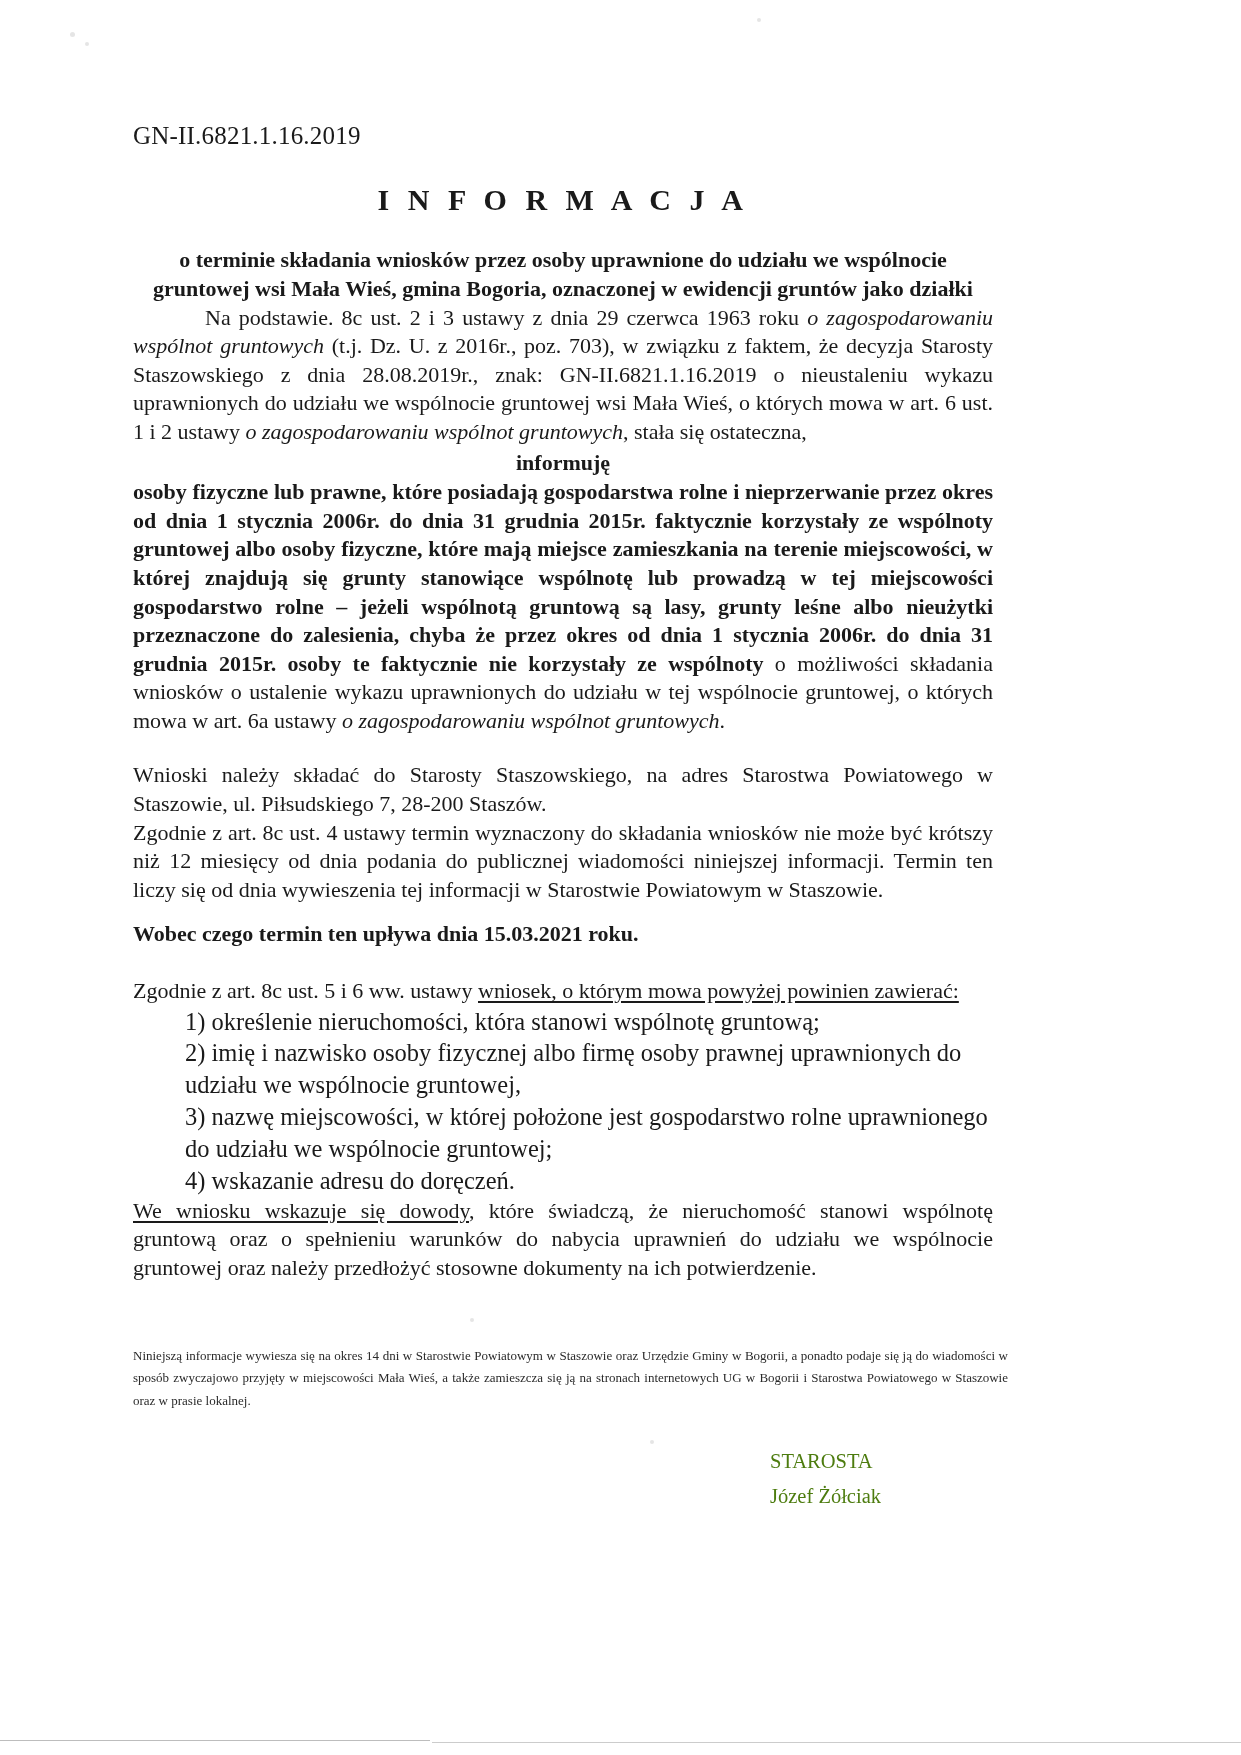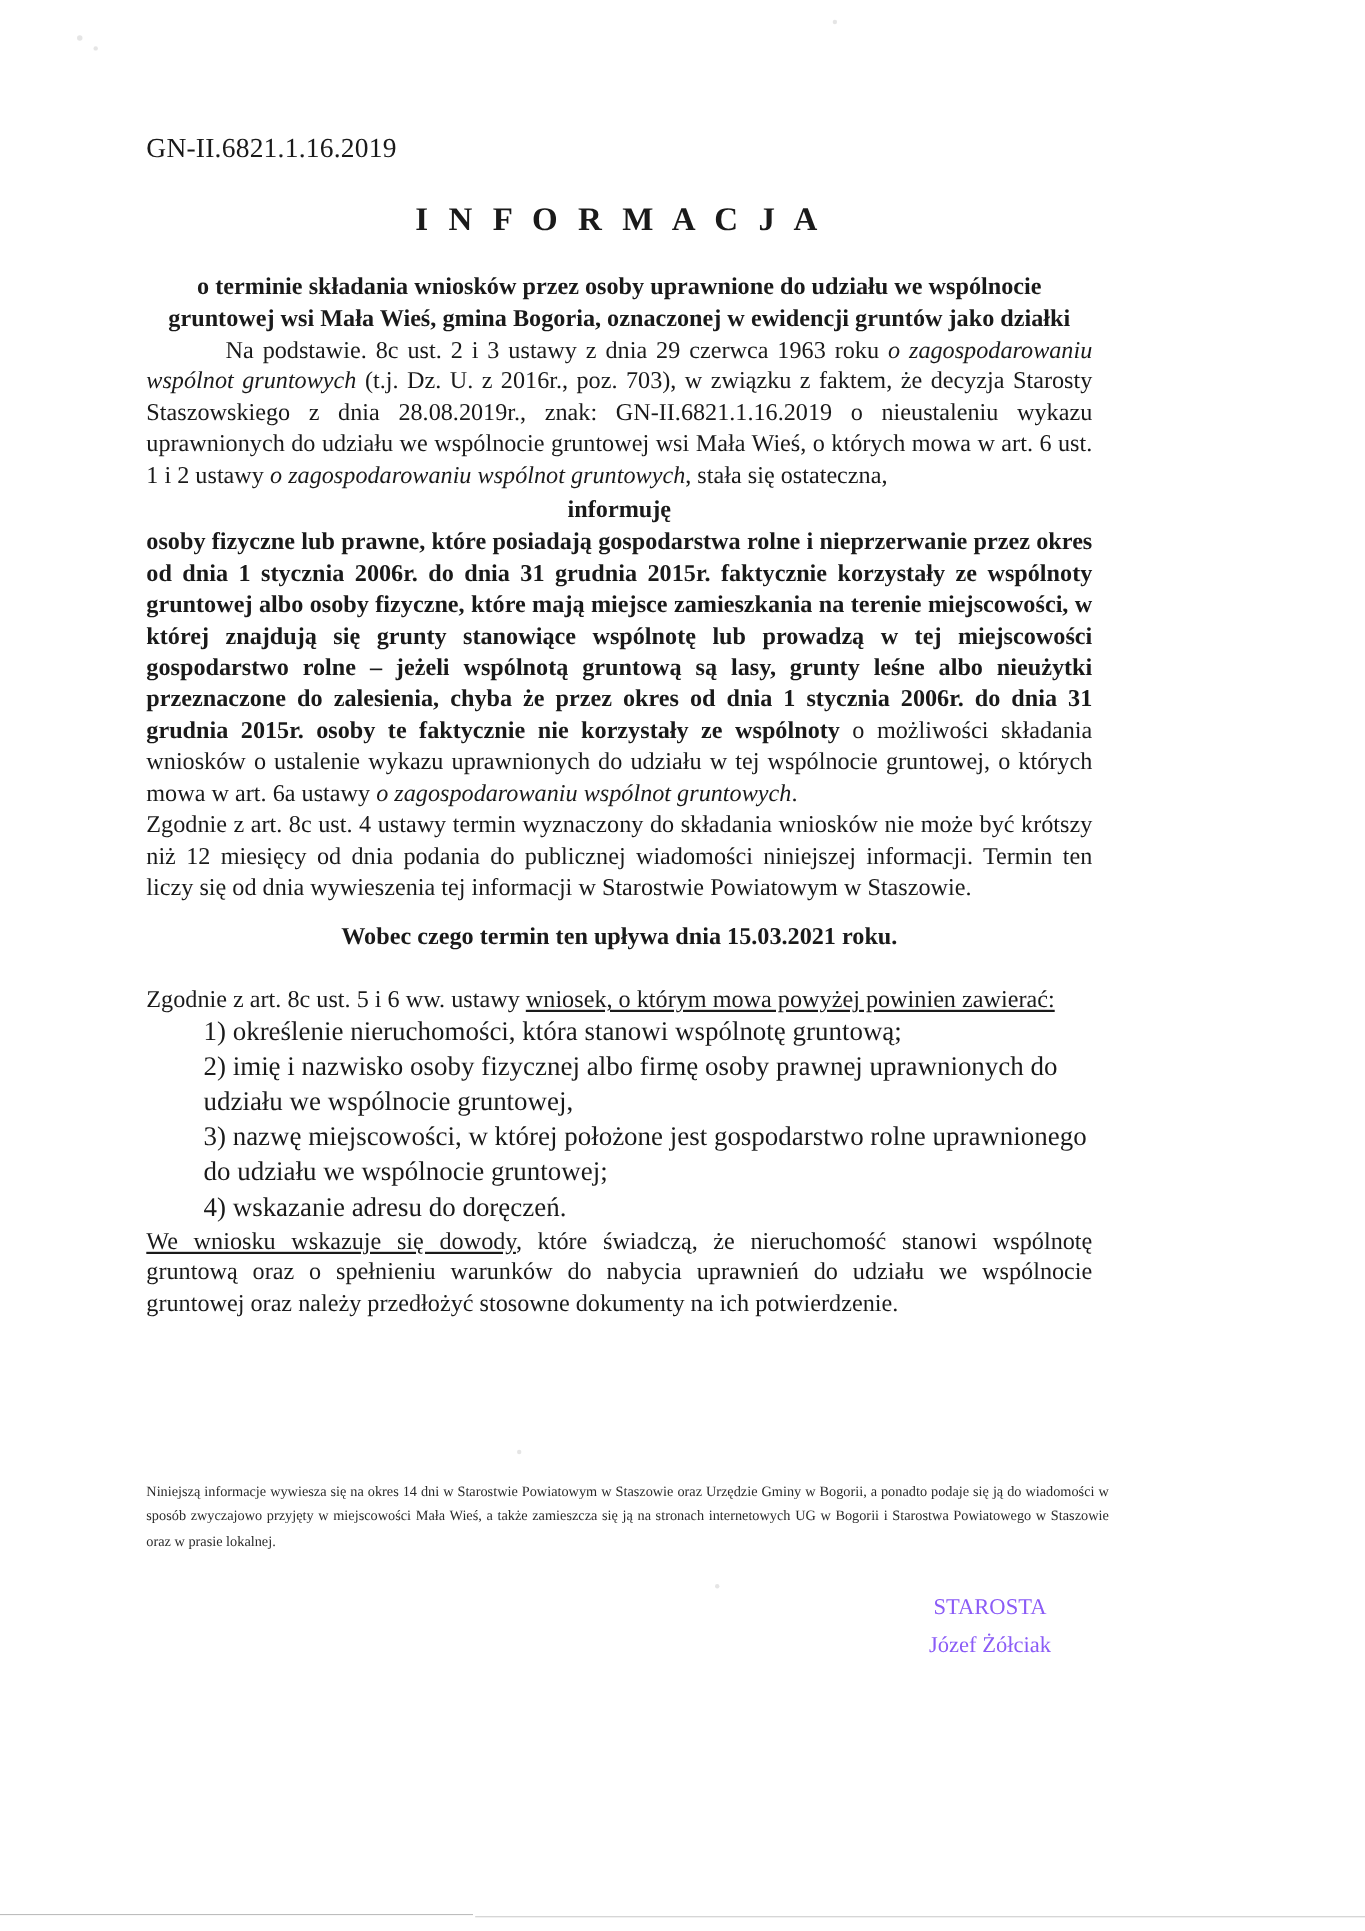--- a/index.html
+++ b/index.html
@@ -74,21 +74,21 @@
   i, .ital {
     font-style: italic;
   }
   .para-gap {
     margin-top: 26px;
   }
   .para-tight {
     margin-top: 0;
   }
   .deadline {
-    text-align: center;
+    text-align: left;
     font-weight: bold;
     margin-top: 16px;
   }
   .list-block {
     margin-top: 28px;
   }
   .list-item {
     font-size: 24.5px;
     line-height: 1.3;
     padding-left: 52px;
@@ -108,22 +108,22 @@
     text-align: justify;
     color: #2a2a2a;
   }
   .signature {
     position: absolute;
     left: 770px;
     top: 1445px;
     width: 260px;
     font-size: 20.5px;
     line-height: 1.6;
-    text-align: center;
-    color: #8b5cf6;
+    text-align: left;
+    color: #4d7c0f;
   }
   .sig-name {
     margin-top: 2px;
   }
   .scan-speck {
     position: absolute;
     border-radius: 50%;
     background: #cfcfcf;
     opacity: 0.55;
   }
@@ -165,20 +165,21 @@
       <span class="line-indent">o terminie składania wniosków przez osoby uprawnione do udziału we wspólnocie</span>
       <span class="line-indent">gruntowej wsi Mała Wieś, gmina Bogoria, oznaczonej w ewidencji gruntów jako działki</span>
     </p>
 
     <p class="basis"><span>Na podstawie. 8c ust. 2 i 3 ustawy z dnia 29 czerwca 1963 roku </span><i>o zagospodarowaniu wspólnot gruntowych</i><span> (t.j. Dz. U. z 2016r., poz. 703), w związku z faktem, że decyzja Starosty Staszowskiego z dnia 28.08.2019r., znak: GN-II.6821.1.16.2019 o nieustaleniu wykazu uprawnionych do udziału we wspólnocie gruntowej wsi Mała Wieś, o których mowa w art. 6 ust. 1 i 2 ustawy </span><i>o zagospodarowaniu wspólnot gruntowych</i><span>, stała się ostateczna,</span></p>
 
     <p class="center-bold">informuję</p>
 
     <p class="body-bold"><span>osoby fizyczne lub prawne, które posiadają gospodarstwa rolne i nieprzerwanie przez okres od dnia 1 stycznia 2006r. do dnia 31 grudnia 2015r. faktycznie korzystały ze wspólnoty gruntowej albo osoby fizyczne, które mają miejsce zamieszkania na terenie miejscowości, w której znajdują się grunty stanowiące wspólnotę lub prowadzą w tej miejscowości gospodarstwo rolne – jeżeli wspólnotą gruntową są lasy, grunty leśne albo nieużytki przeznaczone do zalesienia, chyba że przez okres od dnia 1 stycznia 2006r. do dnia 31 grudnia 2015r. osoby te faktycznie nie korzystały ze wspólnoty</span><span class="reg"> o możliwości składania wniosków o ustalenie wykazu uprawnionych do udziału w tej wspólnocie gruntowej, o których mowa w art. 6a ustawy </span><i class="reg">o zagospodarowaniu wspólnot gruntowych</i><span class="reg">.</span></p>
 
+    <p class="para-gap">Wnioski należy składać do Starosty Staszowskiego, na adres Starostwa Powiatowego w Staszowie, ul. Piłsudskiego 7, 28-200 Staszów.</p>
 
     <p class="para-tight">Zgodnie z art. 8c ust. 4 ustawy termin wyznaczony do składania wniosków nie może być krótszy niż 12 miesięcy od dnia podania do publicznej wiadomości niniejszej informacji. Termin ten liczy się od dnia wywieszenia tej informacji w Starostwie Powiatowym w Staszowie.</p>
 
     <p class="deadline">Wobec czego termin ten upływa dnia 15.03.2021 roku.</p>
 
     <div class="list-block">
       <p><span>Zgodnie z art. 8c ust. 5 i 6 ww. ustawy </span><span class="underline">wniosek, o którym mowa powyżej powinien zawierać:</span></p>
 
       <div class="list-item">1) określenie nieruchomości, która stanowi wspólnotę gruntową;</div>
       <div class="list-item">2) imię i nazwisko osoby fizycznej albo firmę osoby prawnej uprawnionych do udziału we wspólnocie gruntowej,</div>

